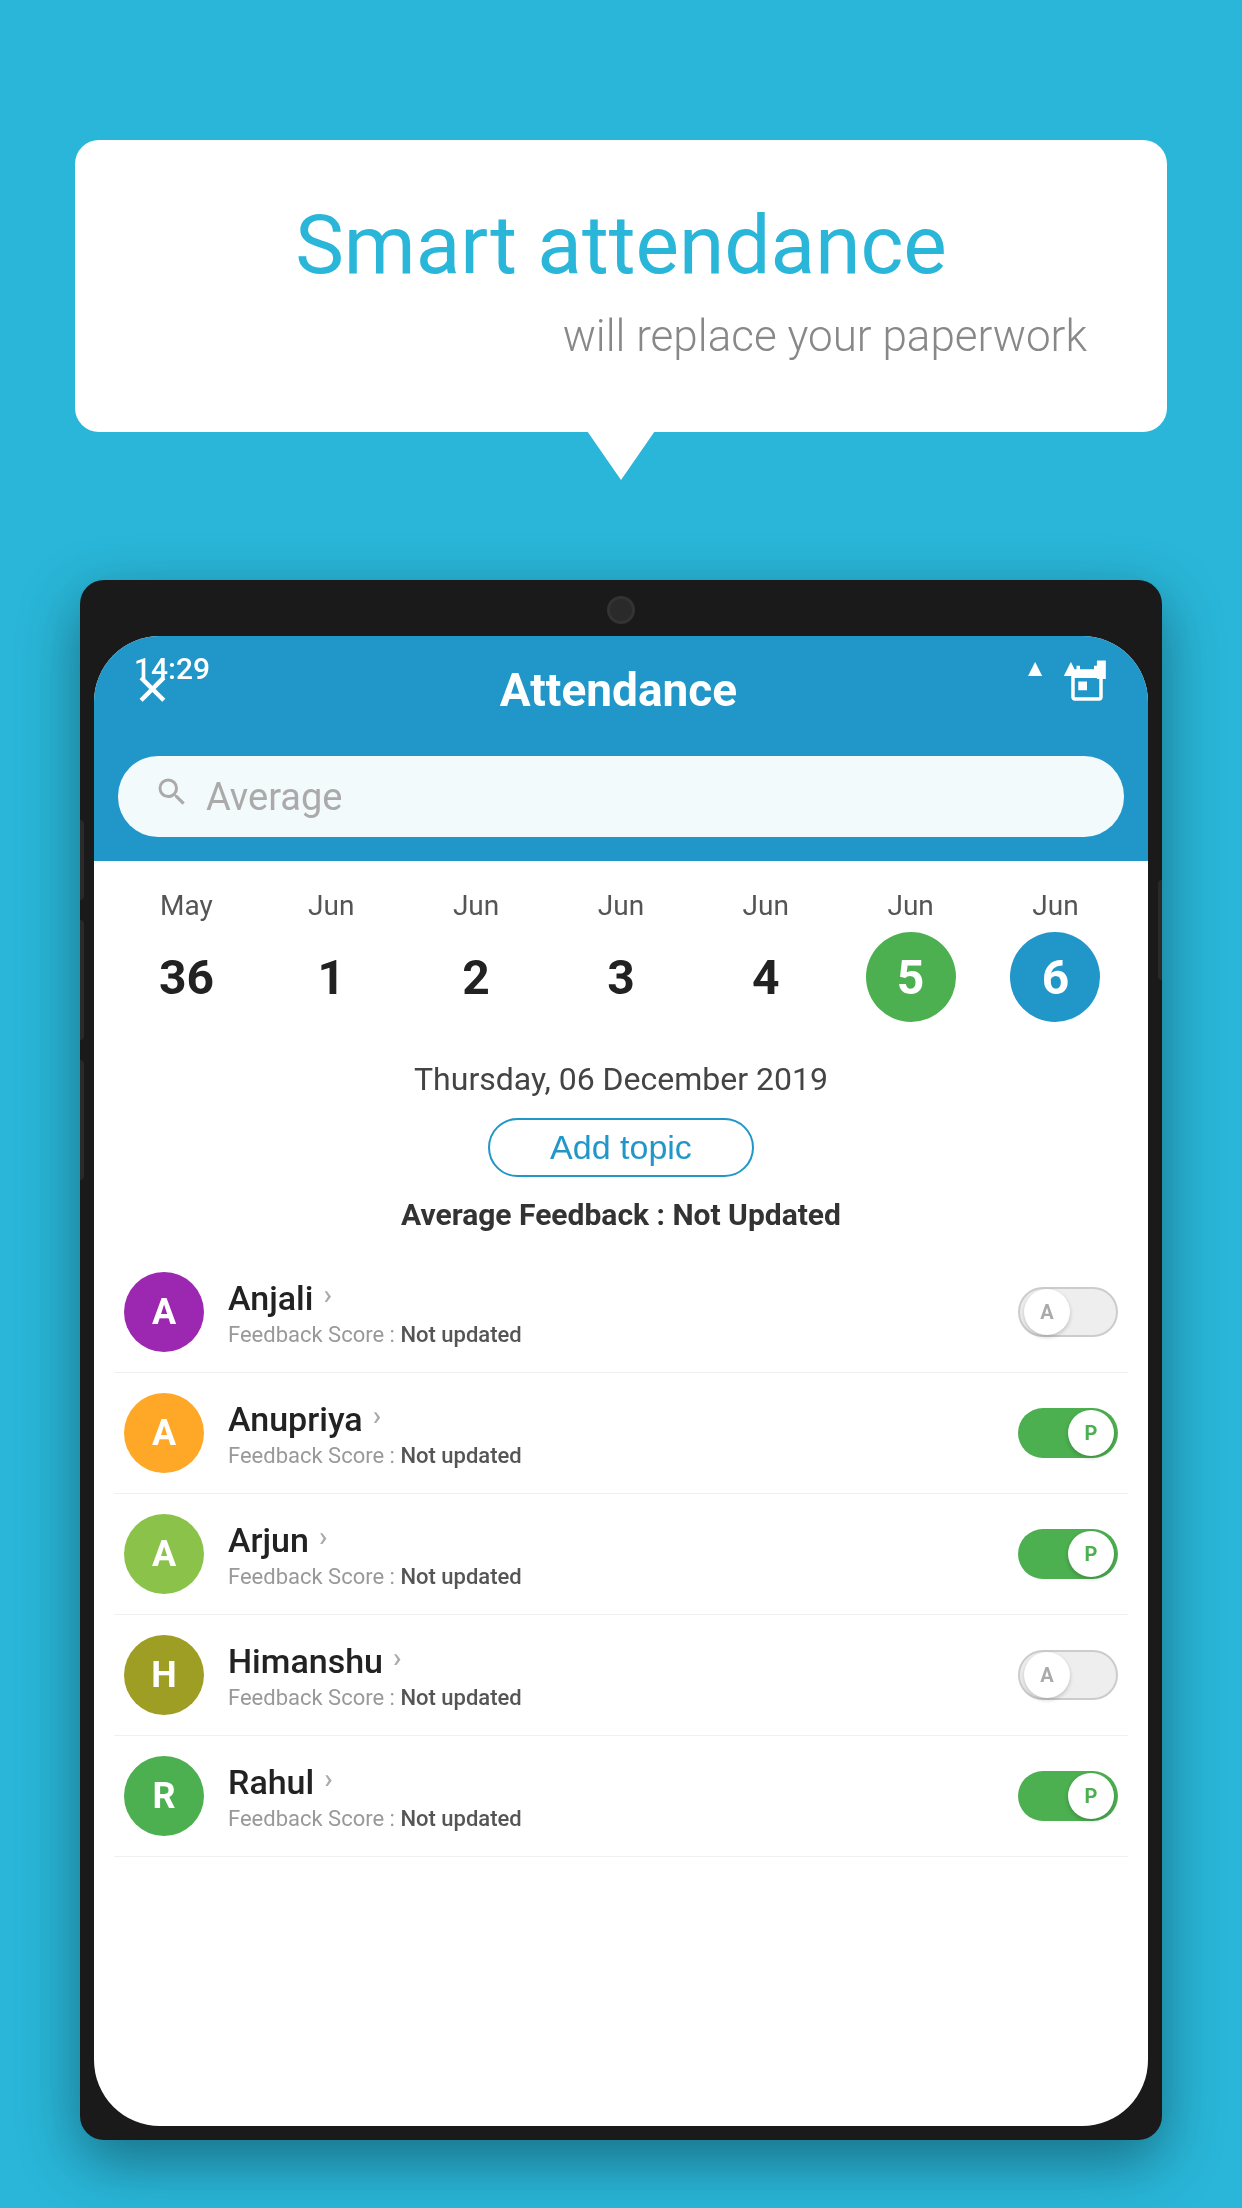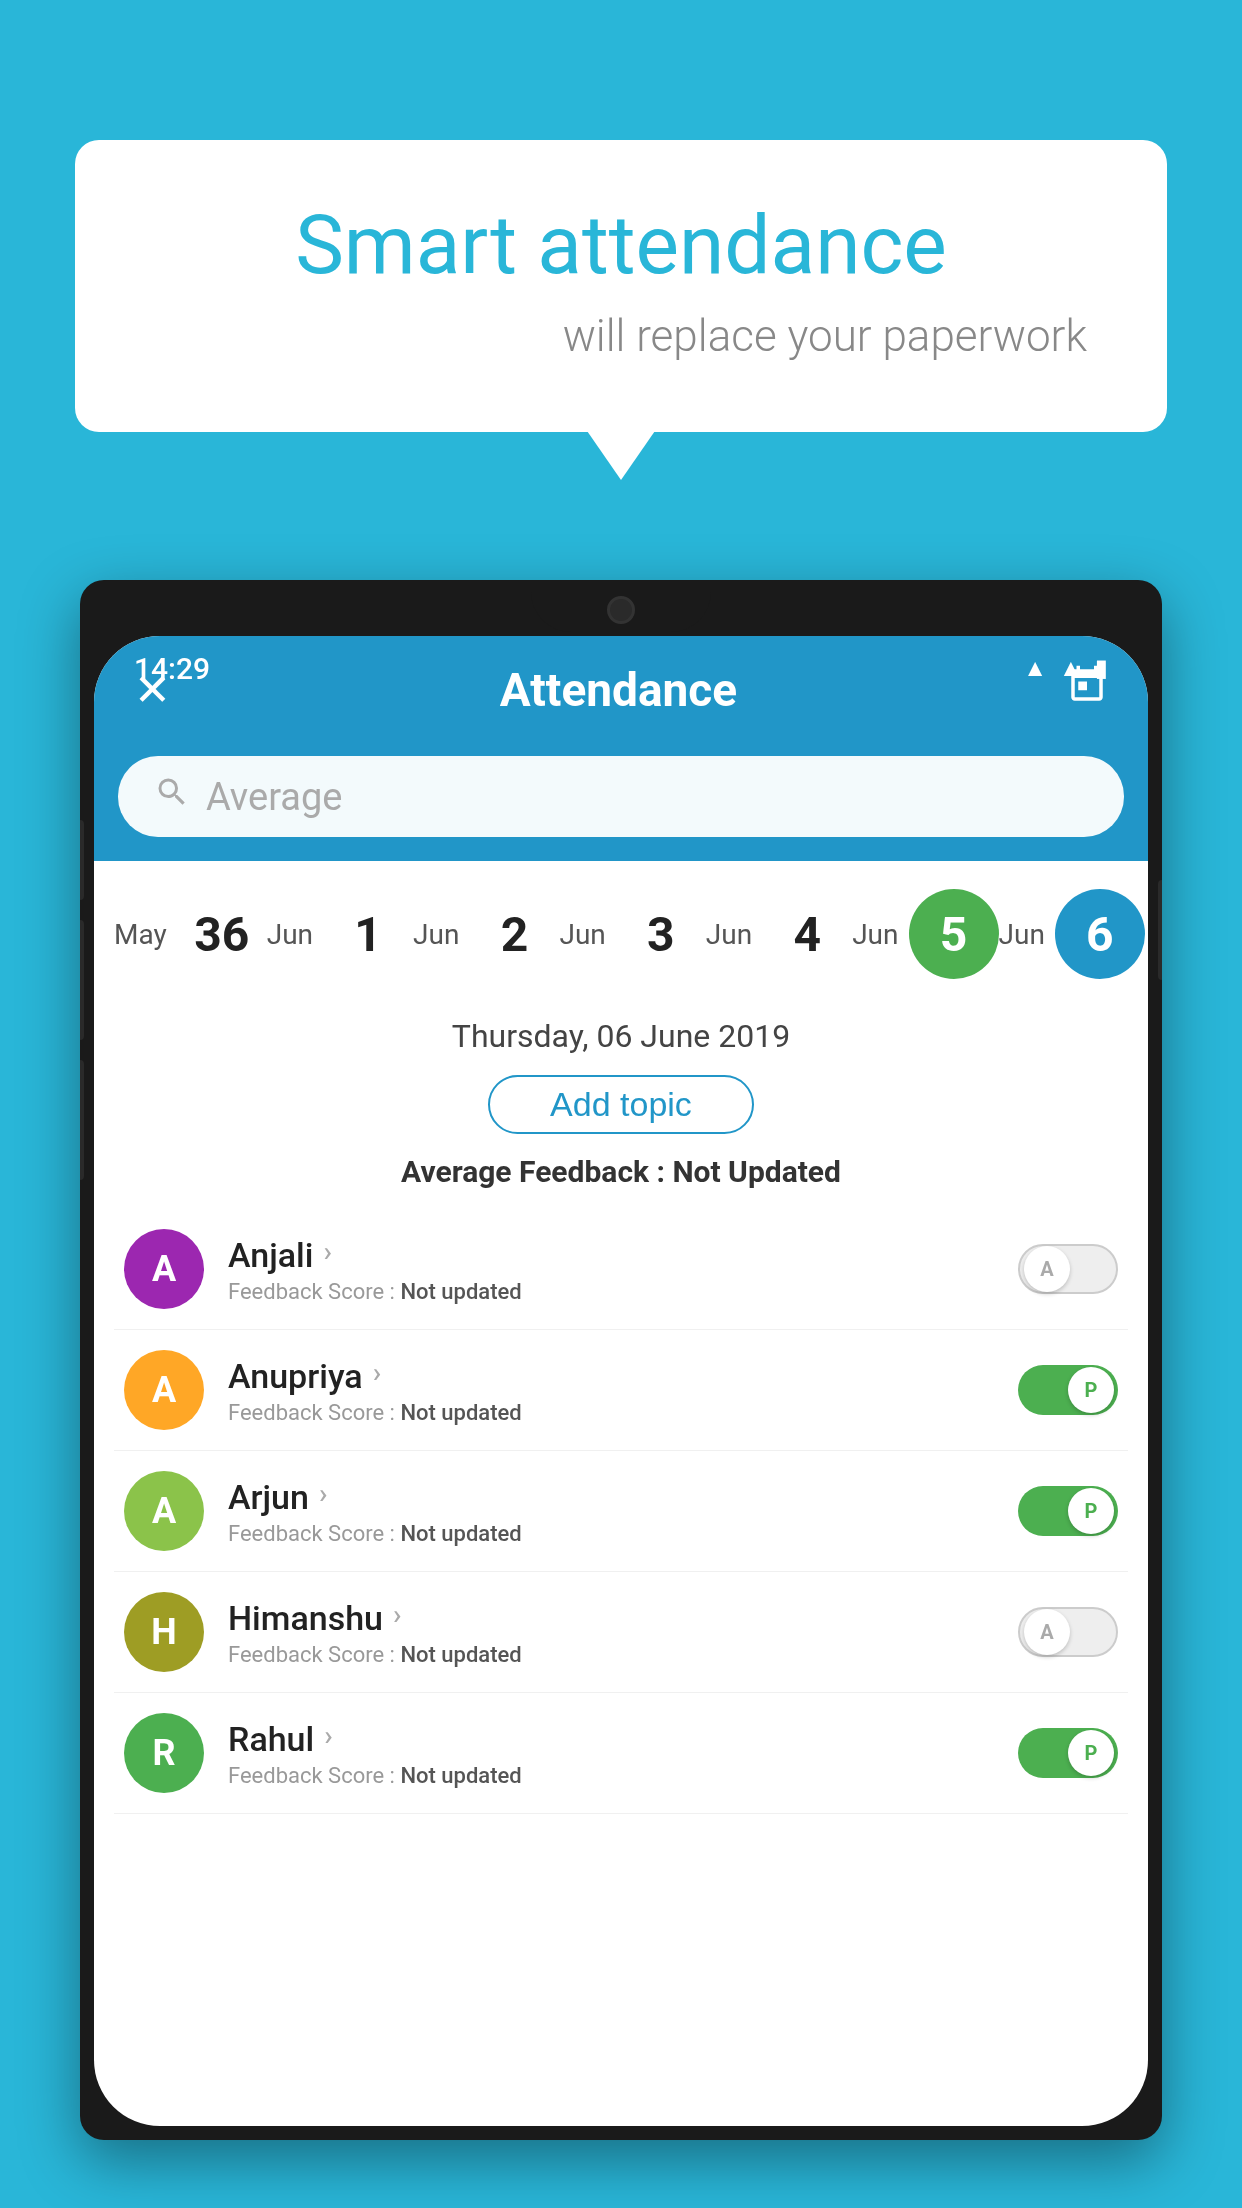--- a/index.html
+++ b/index.html
@@ -200,21 +200,21 @@
     .calendar-strip {
       padding: 28px 20px 20px;
       display: flex;
       justify-content: space-around;
       align-items: center;
       background: white;
     }
 
     .cal-day {
       display: flex;
-      flex-direction: row;
+      flex-direction: column;
       align-items: center;
       gap: 10px;
     }
 
     .cal-month {
       font-size: 28px;
       color: #555;
     }
 
     .cal-date {
@@ -501,21 +501,21 @@
           <div class="cal-day">
             <div class="cal-month">Jun</div>
             <div class="cal-date today-green">5</div>
           </div>
           <div class="cal-day">
             <div class="cal-month">Jun</div>
             <div class="cal-date today-blue">6</div>
           </div>
         </div>
 
-      <div class="date-label">Thursday, 06 June 2019</div>
+      <div class="date-label">Thursday, 06 December 2019</div>
 
       <div class="add-topic-btn">
         <button>Add topic</button>
       </div>
 
       <div class="avg-feedback">
         <span>Average Feedback :</span>
         <span>Not Updated</span>
       </div>
 

